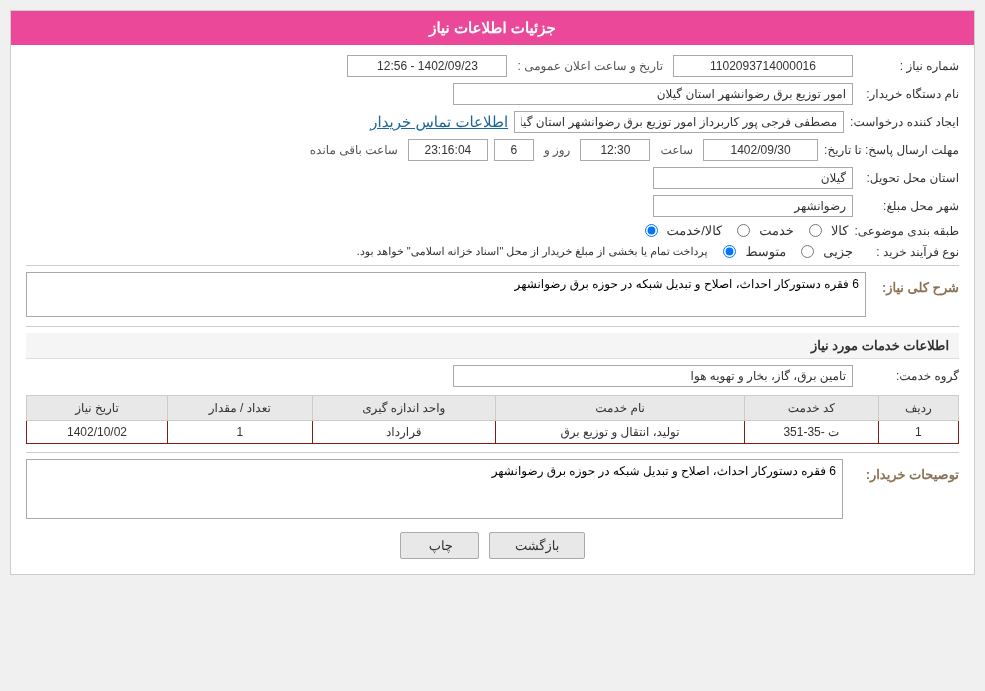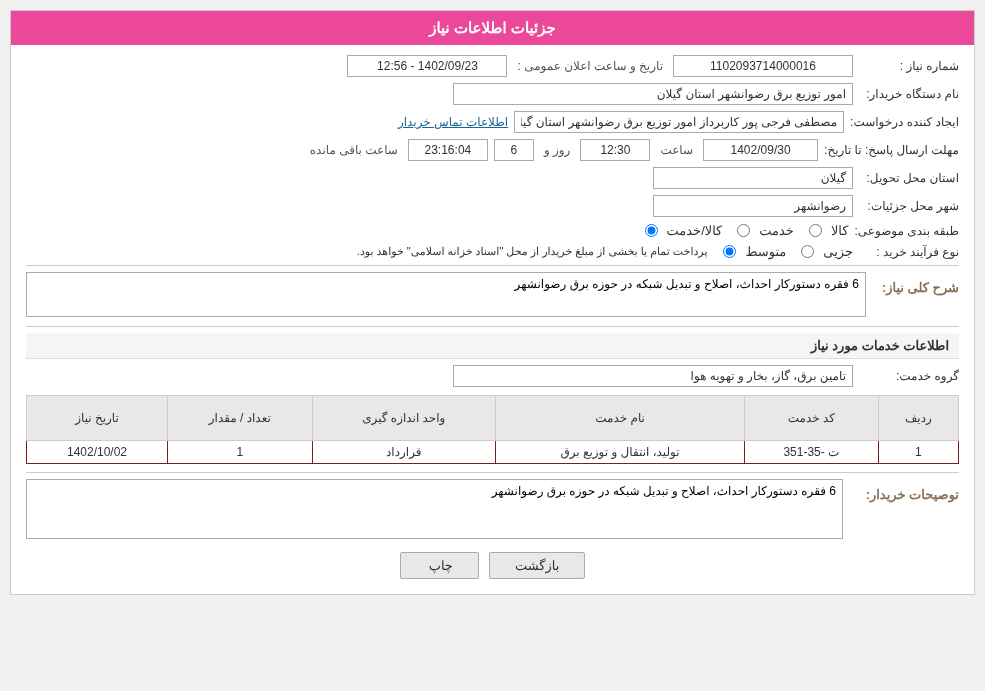--- a/index.html
+++ b/index.html
@@ -98,21 +98,21 @@
       margin-top: 8px;
     }
     table {
       width: 100%;
       border-collapse: collapse;
       font-size: 12px;
     }
     table th {
       background: #e8e8e8;
       border: 1px solid #ccc;
-      padding: 15px 8px;
+      padding: 5px 8px;
       text-align: center;
       font-weight: normal;
     }
     table td {
       border: 1px solid #7f1d1d;
       padding: 4px 8px;
       text-align: center;
     }
     .divider {
       border: none;
@@ -137,21 +137,21 @@
       background: #e8e8e8;
       color: #333;
       padding-left: 28px;
     }
     .btn-back {
       background: #e8e8e8;
       color: #333;
     }
     .link-text {
       color: #1a6699;
-      font-size: 12px;
+      font-size: 15px;
       text-decoration: underline;
       cursor: pointer;
     }
     .inline-label {
       font-size: 12px;
       color: #555;
       margin-left: 4px;
       margin-right: 4px;
     }
     .watermark-area {
@@ -196,21 +196,21 @@
         <input class="input-box" type="text" value="23:16:04" style="width: 80px; text-align: center;">
         <span class="inline-label">ساعت باقی مانده</span>
       </div>
 
       <div class="form-row">
         <span class="label-cell">استان محل تحویل:</span>
         <input class="input-box" type="text" value="گیلان" style="width: 200px; text-align: right;">
       </div>
 
       <div class="form-row">
-        <span class="label-cell">شهر محل جزئیات:</span>
+        <span class="label-cell">شهر محل مبلغ:</span>
         <input class="input-box" type="text" value="رضوانشهر" style="width: 200px; text-align: right;">
       </div>
 
       <div class="form-row">
         <span class="label-cell">طبقه بندی موضوعی:</span>
         <div class="radio-group">
           <div class="radio-item">
             <span>کالا</span>
             <input type="radio" name="tabaqe" style="">
           </div>

